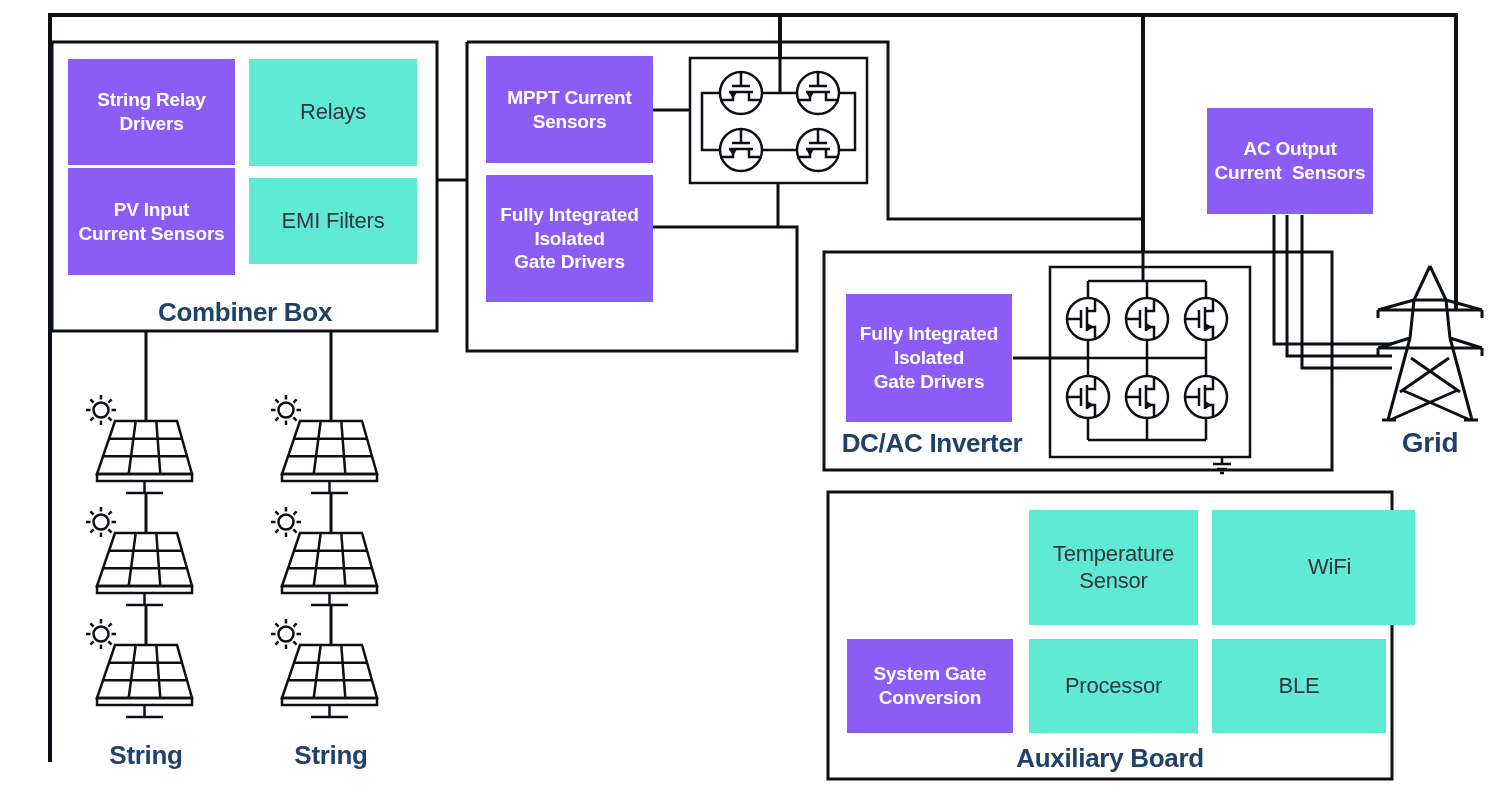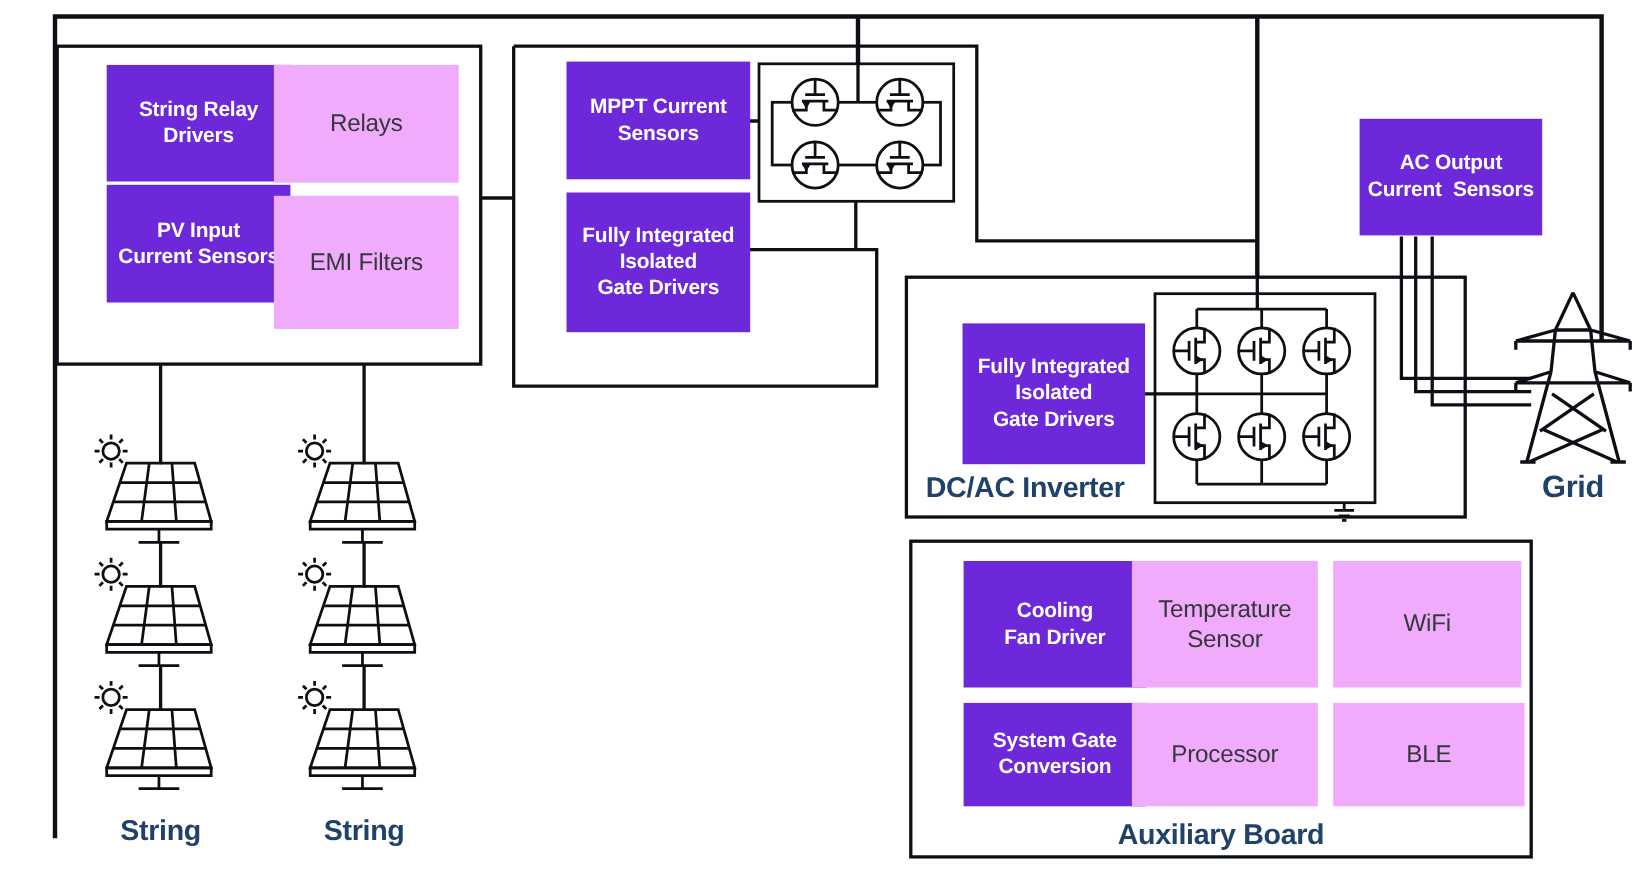--- a/index.html
+++ b/index.html
@@ -5,36 +5,36 @@
   html,body{margin:0;padding:0;background:#ffffff;}
   .canvas{position:relative;width:1500px;height:800px;background:#ffffff;overflow:hidden;
           font-family:"Liberation Sans",sans-serif;}
   svg.wires{position:absolute;left:0;top:0;}
   svg.wires path, svg.wires rect, svg.wires circle{stroke:#0c0f14;fill:none;stroke-linecap:butt;}
   .w4{stroke-width:4px;}
   .w3{stroke-width:3px;}
   .w25{stroke-width:2.5px;}
   .box{position:absolute;display:flex;align-items:center;justify-content:center;
        text-align:center;white-space:pre-wrap;letter-spacing:-0.2px;}
-  .navy{background:#6d28d9;color:#ffffff;font-weight:bold;font-size:19px;line-height:1.25;margin-left:29px;}
-  .gray{background:#f0abfc;color:#35373a;font-weight:400;font-size:22px;line-height:1.2;}
+  .navy{background:#8b5cf6;color:#ffffff;font-weight:bold;font-size:19px;line-height:1.25;}
+  .gray{background:#5eead4;color:#35373a;font-weight:400;font-size:22px;line-height:1.2;}
   .sec-label{position:absolute;color:#20416a;font-weight:bold;font-size:26px;
              white-space:nowrap;transform:translateX(-50%);letter-spacing:-0.3px;}
   
   #b-srd {left:68px;  top:59px;  width:167px; height:106px;}
   #b-rel {left:249px; top:59px;  width:168px; height:107px;}
   #b-pv  {left:68px;  top:168px; width:167px; height:107px;}
-  #b-emi {left:249px; top:178px; width:168px; height:121px;}
+  #b-emi {left:249px; top:178px; width:168px; height:86px;}
   #b-mppt{left:486px; top:56px;  width:167px; height:107px;}
   #b-gd1 {left:486px; top:175px; width:167px; height:127px;}
   #b-gd2 {left:846px; top:294px; width:166px; height:128px;}
   #b-ac  {left:1207px;top:108px; width:166px; height:106px;}
   #b-cool{left:847px; top:510px; width:166px; height:115px;}
   #b-temp{left:1029px;top:510px; width:169px; height:115px;}
-  #b-wifi{left:1212px;top:510px; width:171px; height:115px;}
+  #b-wifi{left:1212px;top:510px; width:171px; height:115px;padding-left:32px;}
   #b-spc {left:847px; top:639px; width:166px; height:94px;}
   #b-proc{left:1029px;top:639px; width:169px; height:94px;text-align:center;}
   #b-ble {left:1212px;top:639px; width:174px; height:94px;}
   
   #l-combiner{left:245px; top:297px;}
   #l-dcdc    {left:639px; top:311px;}
   #l-dcac    {left:932px; top:428px;}
   #l-aux     {left:1110px;top:743px;}
   #l-str1    {left:146px; top:740px;}
   #l-str2    {left:331px; top:740px;}
@@ -150,29 +150,28 @@
   <div class="box navy" id="b-mppt">MPPT Current
 Sensors</div>
   <div class="box navy" id="b-gd1">Fully Integrated
 Isolated
 Gate Drivers</div>
   <div class="box navy" id="b-gd2">Fully Integrated
 Isolated
 Gate Drivers</div>
   <div class="box navy" id="b-ac">AC Output
 Current  Sensors</div>
-  <div class="box navy" id="b-cool">Cooling
-Fan Driver</div>
   <div class="box gray" id="b-temp">Temperature
 Sensor</div>
   <div class="box gray" id="b-wifi">WiFi</div>
   <div class="box navy" id="b-spc">System Gate
 Conversion</div>
   <div class="box gray" id="b-proc">Processor</div>
   <div class="box gray" id="b-ble">BLE</div>
 
+  <div class="sec-label" id="l-combiner">Combiner Box</div>
   <div class="sec-label" id="l-aux">Auxiliary Board</div>
   <div class="sec-label" id="l-dcac">DC/AC Inverter</div>
   <div class="sec-label" id="l-str1">String</div>
   <div class="sec-label" id="l-str2">String</div>
   <div class="sec-label" id="l-grid">Grid</div>
 
 </div>
 
 </body></html>

